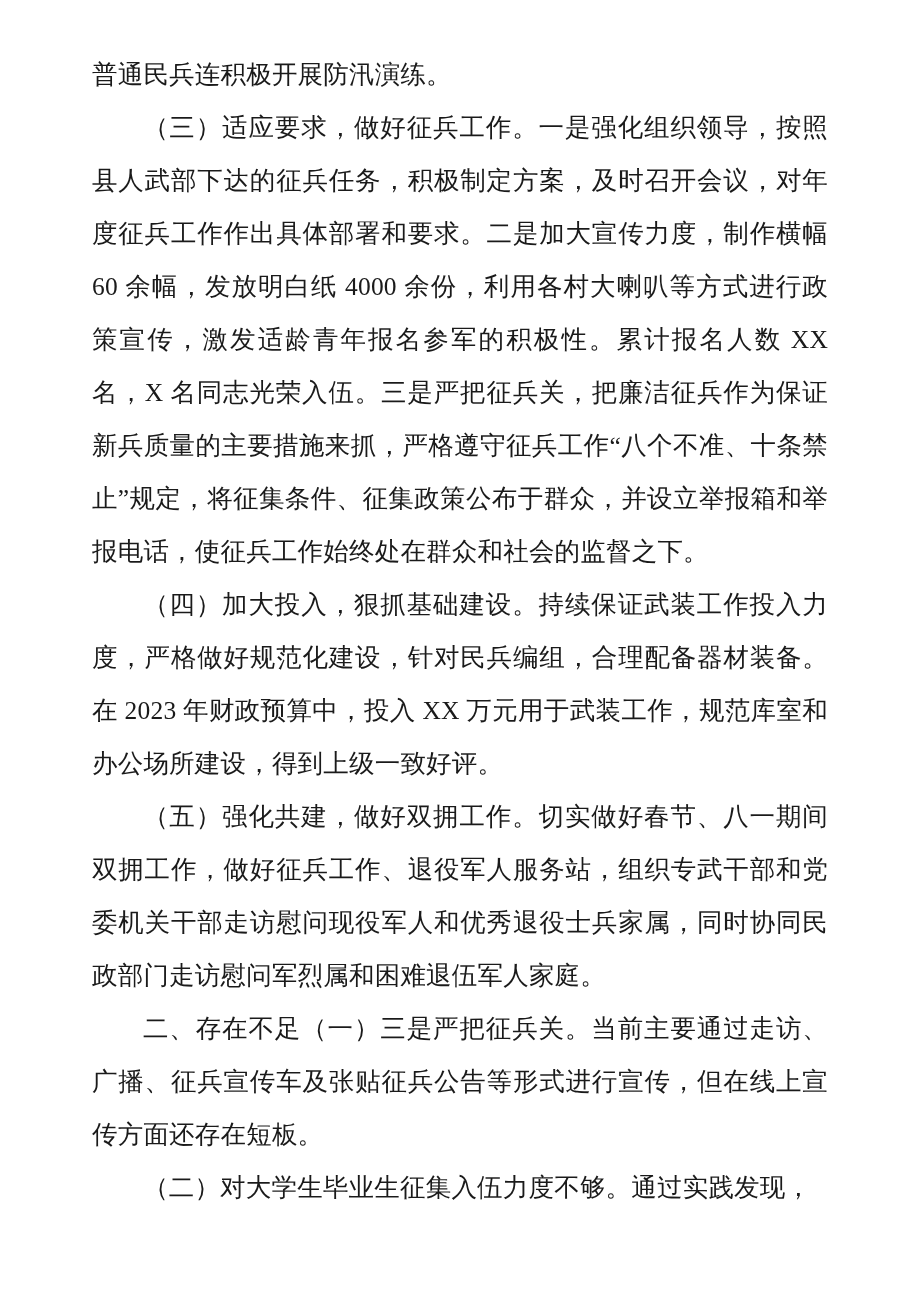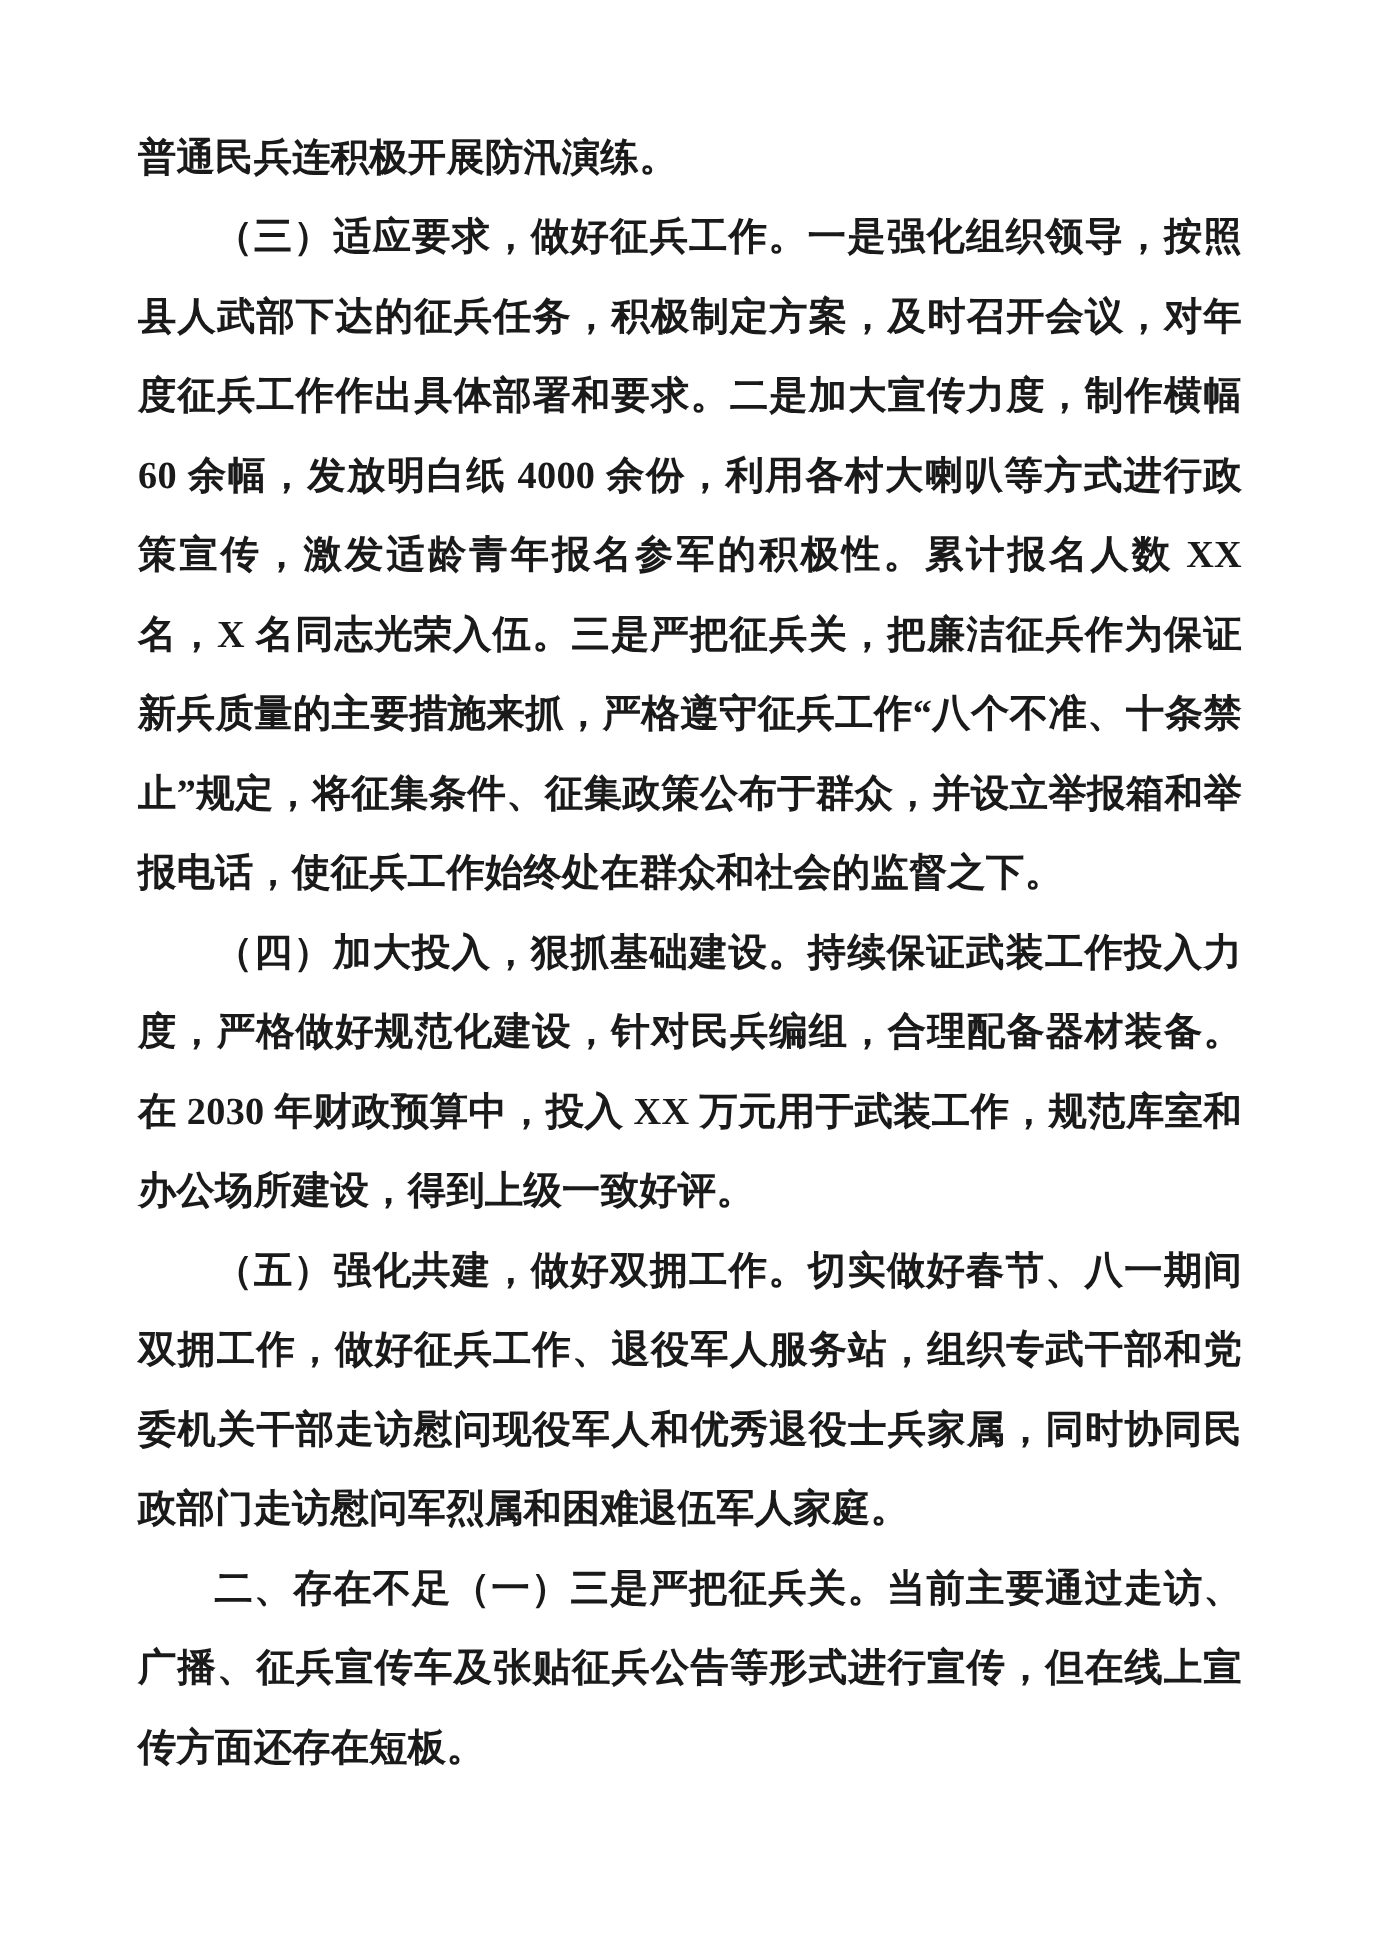--- a/index.html
+++ b/index.html
@@ -12,23 +12,22 @@
     height: 1301px;
     font-family: "Liberation Serif", "DejaVu Serif", serif;
     color: #1a1a1a;
     overflow: hidden;
   }
   .page {
     position: relative;
     width: 920px;
     height: 1301px;
     box-sizing: border-box;
-    padding: 78px 92px 40px 92px;
+    padding: 48px 92px 40px 92px;
     background: #ffffff;
-    font-weight: bold;
   }
   .doc-body {
     font-size: 25.5px;
     line-height: 53px;
     letter-spacing: 0.2px;
     text-align: justify;
     text-justify: inter-ideograph;
   }
   .para {
     margin: 0 0 0 0;
@@ -41,17 +40,18 @@
     margin-top: 0;
   }
 </style>
 </head>
 <body>
 
 <div class="page">
   <div class="doc-body">
     <p class="para">普通民兵连积极开展防汛演练。</p>
     <p class="para indent">（三）适应要求，做好征兵工作。一是强化组织领导，按照县人武部下达的征兵任务，积极制定方案，及时召开会议，对年度征兵工作作出具体部署和要求。二是加大宣传力度，制作横幅 60 余幅，发放明白纸 4000 余份，利用各村大喇叭等方式进行政策宣传，激发适龄青年报名参军的积极性。累计报名人数 XX 名，X 名同志光荣入伍。三是严把征兵关，把廉洁征兵作为保证新兵质量的主要措施来抓，严格遵守征兵工作“八个不准、十条禁止”规定，将征集条件、征集政策公布于群众，并设立举报箱和举报电话，使征兵工作始终处在群众和社会的监督之下。</p>
-    <p class="para indent">（四）加大投入，狠抓基础建设。持续保证武装工作投入力度，严格做好规范化建设，针对民兵编组，合理配备器材装备。在 2030 年财政预算中，投入 XX 万元用于武装工作，规范库室和办公场所建设，得到上级一致好评。</p>
+    <p class="para indent">（四）加大投入，狠抓基础建设。持续保证武装工作投入力度，严格做好规范化建设，针对民兵编组，合理配备器材装备。在 2023 年财政预算中，投入 XX 万元用于武装工作，规范库室和办公场所建设，得到上级一致好评。</p>
     <p class="para indent">（五）强化共建，做好双拥工作。切实做好春节、八一期间双拥工作，做好征兵工作、退役军人服务站，组织专武干部和党委机关干部走访慰问现役军人和优秀退役士兵家属，同时协同民政部门走访慰问军烈属和困难退伍军人家庭。</p>
     <p class="para indent">二、存在不足（一）三是严把征兵关。当前主要通过走访、广播、征兵宣传车及张贴征兵公告等形式进行宣传，但在线上宣传方面还存在短板。</p>
+    <p class="para indent">（二）对大学生毕业生征集入伍力度不够。通过实践发现，</p>
   </div>
 </div>
 
 </body></html>

